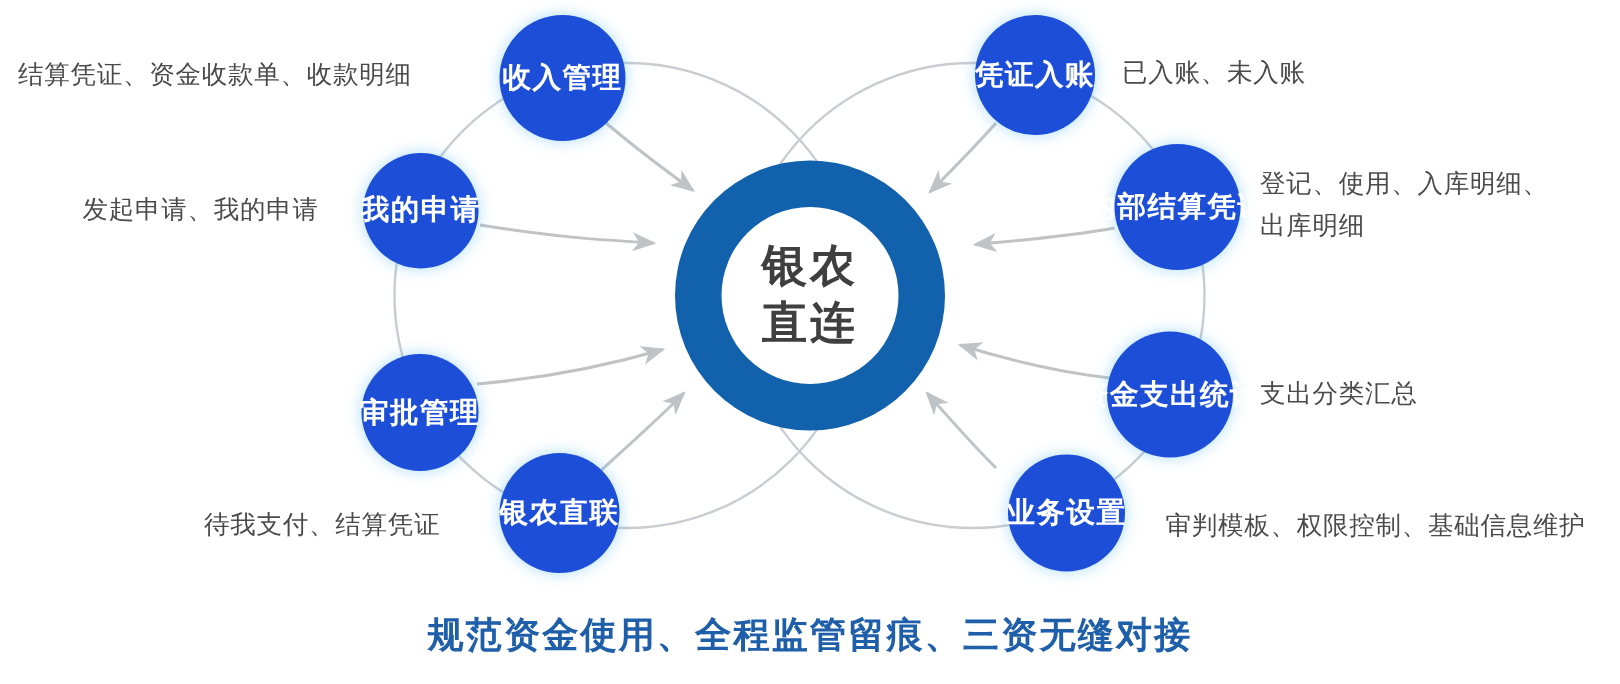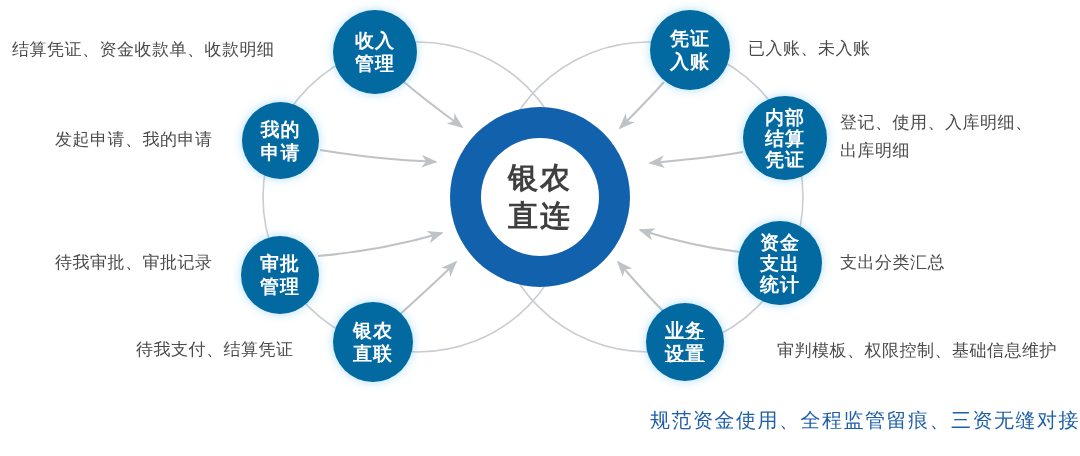--- a/index.html
+++ b/index.html
@@ -20,24 +20,24 @@
   #bg-svg, #link-svg {
     position: absolute;
     left: 0;
     top: 0;
     width: 1080px;
     height: 456px;
   }
   .node {
     position: absolute;
     border-radius: 50%;
-    background: #0369a1;
+    background: #1d4ed8;
     color: #ffffff;
     display: flex;
-    flex-direction: column;
+    flex-direction: row;
     align-items: center;
     justify-content: center;
     font-weight: 700;
     letter-spacing: 1px;
     box-shadow: 0 0 10px rgba(70,180,235,0.45);
     box-sizing: border-box;
   }
   .node .line {
     display: block;
     white-space: nowrap;
@@ -77,24 +77,24 @@
     letter-spacing: 0.5px;
   }
   .desc.right { text-align: left; }
   .desc.left  { text-align: left; }
 
   #tagline {
     position: absolute;
     left: 0;
     right: 0;
     top: 407px;
-    text-align: right;
+    text-align: center;
     color: #1F5FA9;
-    font-size: 20px;
-    font-weight: 400;
+    font-size: 24px;
+    font-weight: 700;
     letter-spacing: 1.5px;
   }
 </style>
 </head>
 <body>
 
 <div id="stage">
 
   <svg id="bg-svg" viewBox="0 0 1080 456" xmlns="http://www.w3.org/2000/svg">
     <circle cx="418" cy="197" r="155" fill="none" stroke="#C9CDD1" stroke-width="1.6"></circle>
@@ -156,30 +156,29 @@
     <span class="line">结算</span>
     <span class="line">凭证</span>
   </div>
 
   <div class="node node-3" style="left:738px; top:221px; width:84px; height:84px;">
     <span class="line">资金</span>
     <span class="line">支出</span>
     <span class="line">统计</span>
   </div>
 
-  <div class="node node-2" style="left:646px; top:303px; width:78px; height:78px;text-decoration:underline;">
+  <div class="node node-2" style="left:672px; top:303px; width:78px; height:78px;">
     <span class="line">业务</span>
     <span class="line">设置</span>
   </div>
 
   <div class="desc left" style="left:12px; top:36px;">结算凭证、资金收款单、收款明细</div>
 
   <div class="desc left" style="left:55px; top:126px;">发起申请、我的申请</div>
 
-  <div class="desc left" style="left:55px; top:249px;">待我审批、审批记录</div>
 
   <div class="desc left" style="left:136px; top:336px;">待我支付、结算凭证</div>
 
   <div class="desc right" style="left:748px; top:35px;">已入账、未入账</div>
 
   <div class="desc right" style="left:840px; top:249px;">支出分类汇总</div>
 
   <div class="desc right" style="left:840px; top:109px;">登记、使用、入库明细、
 出库明细</div>
 

